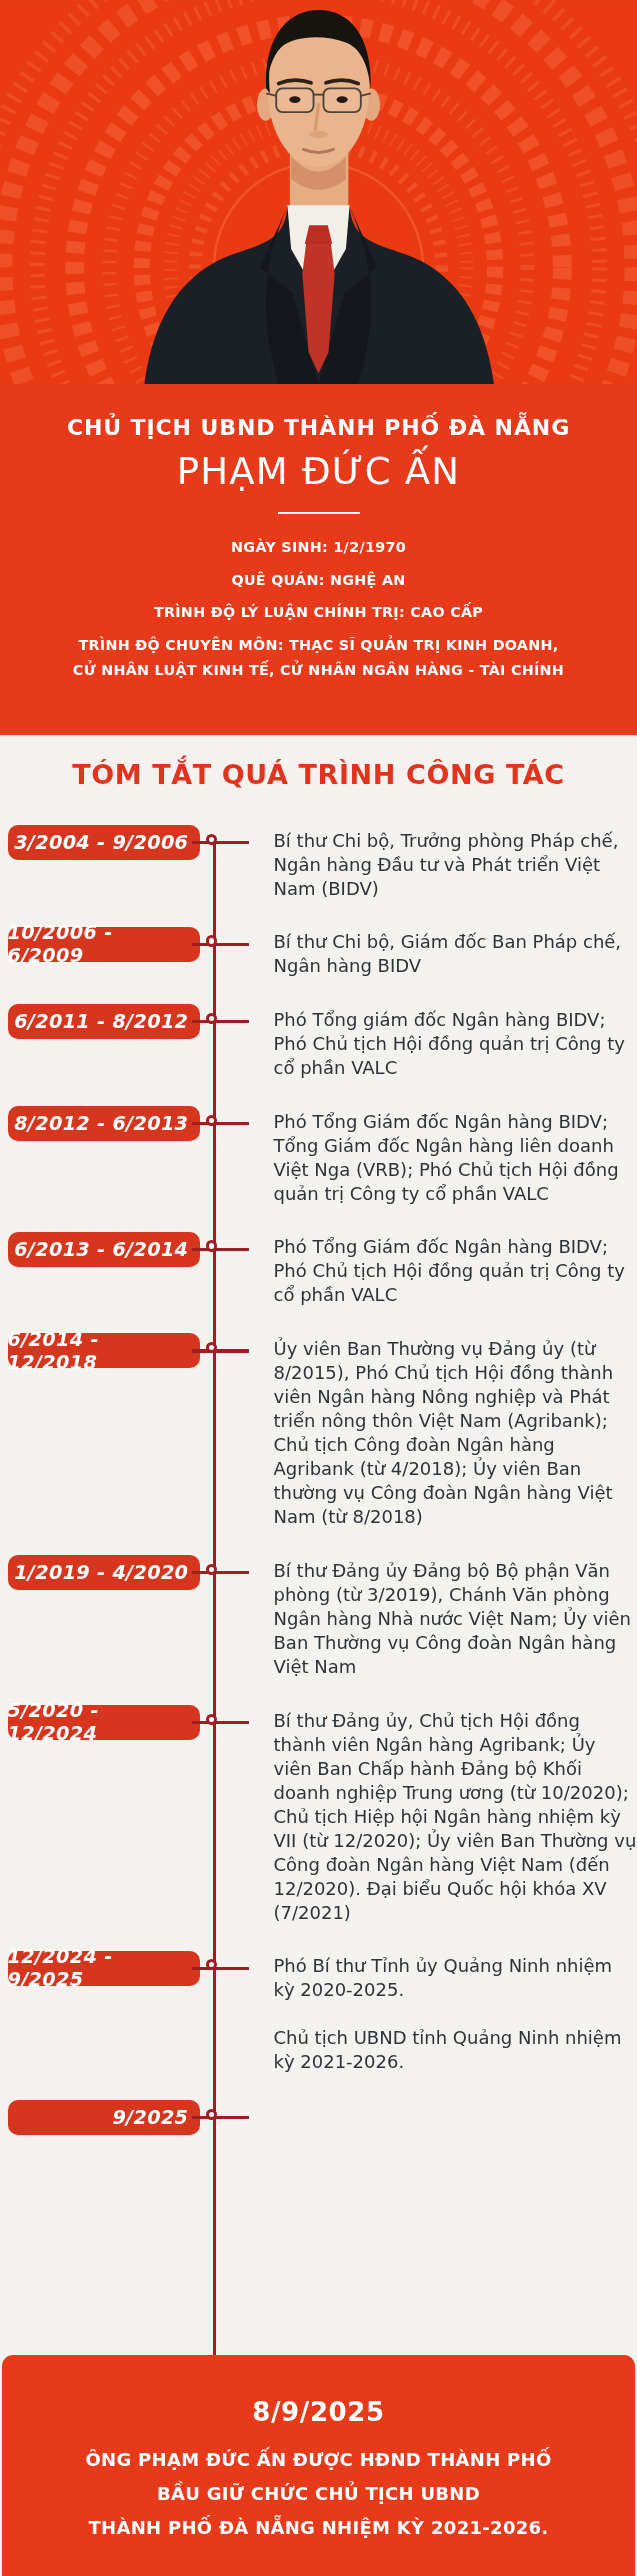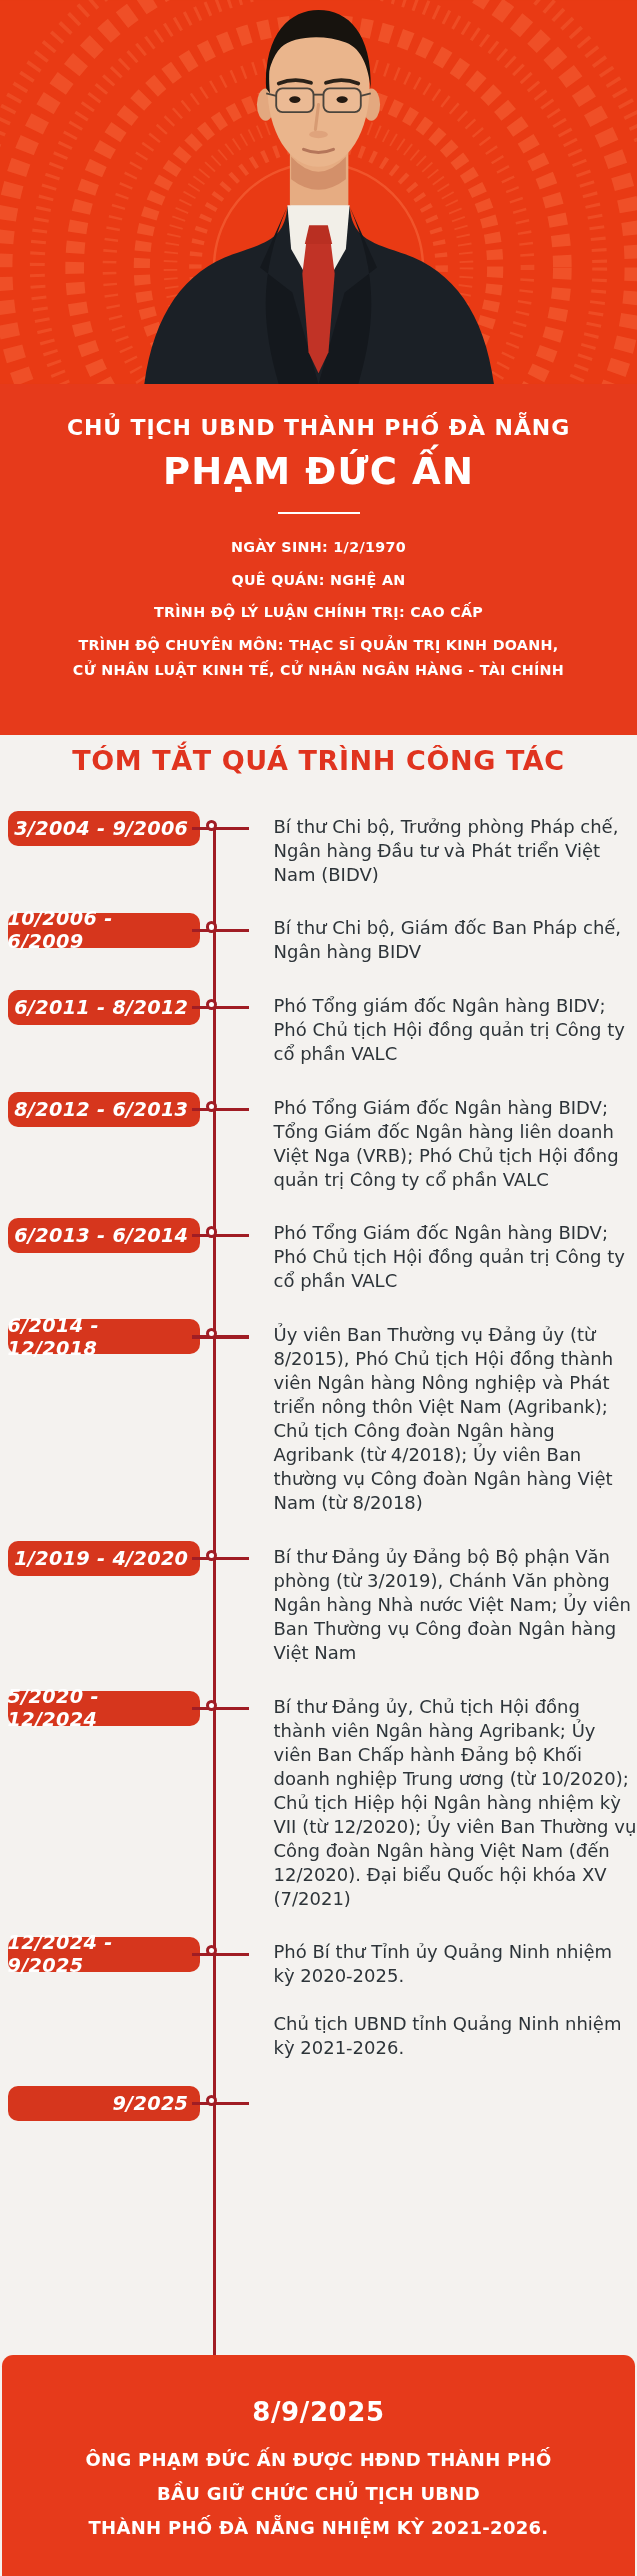--- a/index.html
+++ b/index.html
@@ -12,26 +12,26 @@
   body{width:637px;font-family:"DejaVu Sans","Liberation Sans",sans-serif;}
   .page{width:637px;height:2576px;display:flex;flex-direction:column;overflow:hidden;background:var(--panel-light);}
 
   
   .photo-sec{height:384px;flex:0 0 384px;position:relative;overflow:hidden;background:var(--photo-red);}
   .photo-sec svg{display:block;width:637px;height:384px;}
 
   
   .red-head{height:351px;flex:0 0 351px;background:var(--bg-red);color:var(--white);text-align:center;padding-top:31px;}
   .head-title{font-size:22px;font-weight:800;letter-spacing:0.9px;}
-  .head-name{font-size:37px;font-weight:700;letter-spacing:1.2px;margin-top:10px;}
+  .head-name{font-size:37px;font-weight:400;letter-spacing:1.2px;margin-top:10px;}
   .head-divider{width:82px;height:2.5px;background:var(--white);margin:18.7px auto 21px;}
   .detail-line{font-size:14.3px;font-weight:700;line-height:25px;margin-bottom:7.5px;letter-spacing:0.3px;white-space:pre-line;}
 
   
-  .timeline-sec{height:1620px;flex:0 0 1620px;background:var(--panel-light);display:flex;flex-direction:column;padding-top:10px;overflow:hidden;}
+  .timeline-sec{height:1620px;flex:0 0 1620px;background:var(--panel-light);display:flex;flex-direction:column;padding-top:24px;overflow:hidden;}
   .tl-title{color:var(--accent-red);font-size:27px;font-weight:800;text-align:center;letter-spacing:0.6px;flex:0 0 auto;}
   .tl-body{flex:1 1 auto;position:relative;margin-top:35px;}
   .tl-line{position:absolute;left:213px;top:17.4px;bottom:0;width:3.1px;background:var(--line-dark);}
   .t-item{position:relative;display:flex;align-items:flex-start;margin-bottom:26px;}
   .t-badge{flex:0 0 auto;width:192px;margin-left:7.5px;height:35px;background:var(--badge-red);border-radius:10px;
            color:var(--white);font-weight:700;font-style:italic;font-size:19.3px;letter-spacing:0.3px;
            display:flex;align-items:center;justify-content:flex-end;padding-right:11.2px;}
   .t-connector{position:absolute;left:192px;top:16px;width:57px;height:3.1px;background:var(--line-dark);}
   .t-node{position:absolute;left:206px;top:8.7px;width:11.2px;height:11.2px;border-radius:50%;
           background:var(--white);border:3.1px solid var(--line-dark);z-index:2;}

